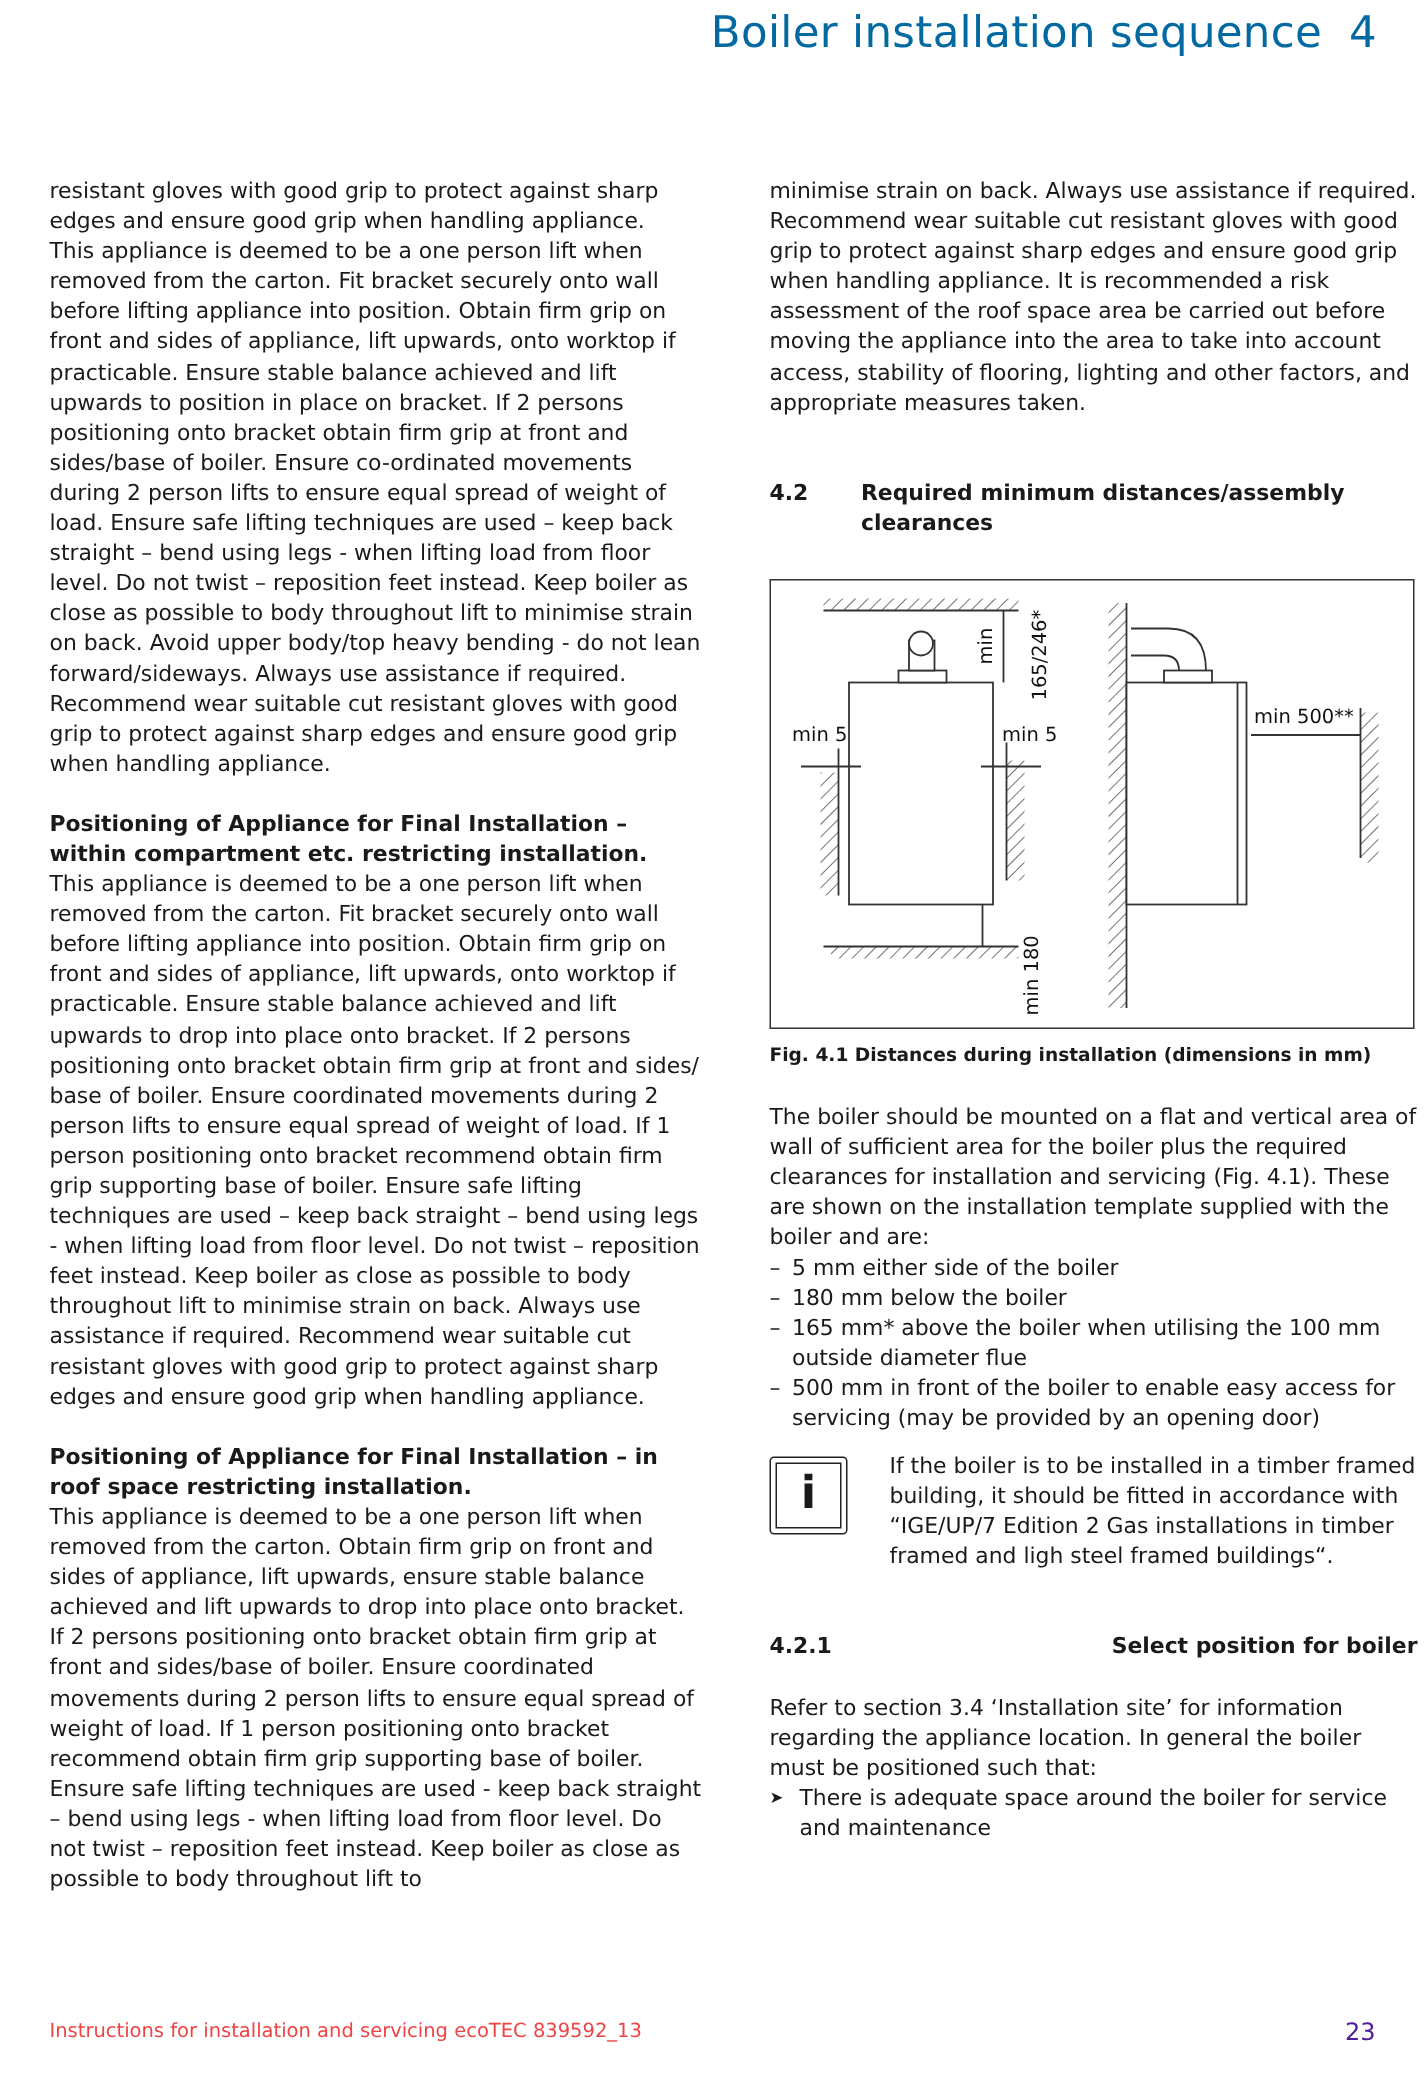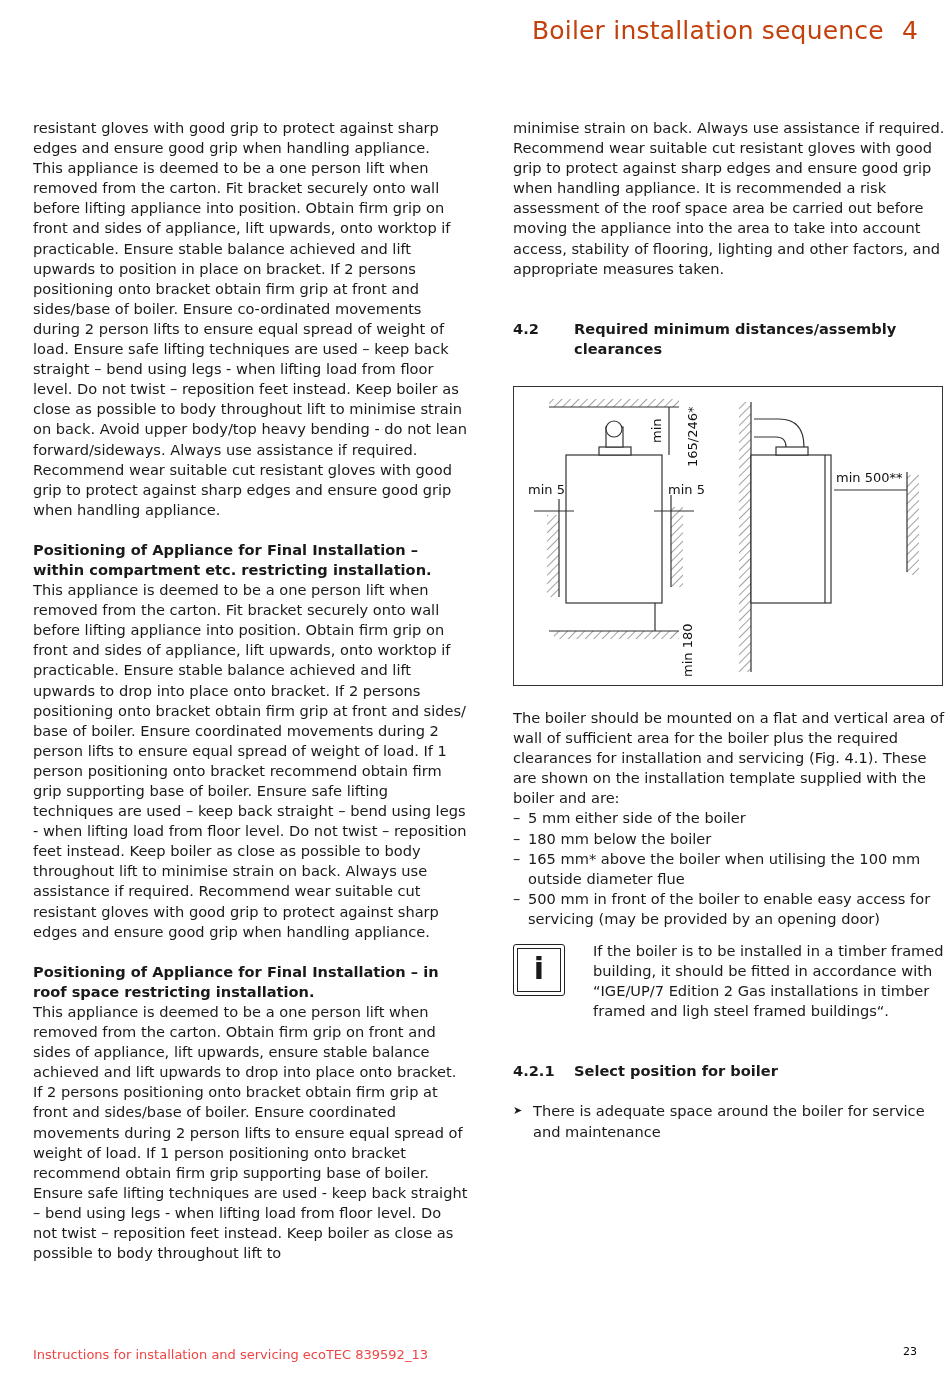--- a/index.html
+++ b/index.html
@@ -1,41 +1,41 @@
 <!DOCTYPE html>
 <html><head>
 <meta charset="utf-8">
 <style>
   html, body { margin: 0; padding: 0; background: #ffffff; }
   body { width: 950px; height: 1387px; position: relative; overflow: hidden;
          font-family: "DejaVu Sans", sans-serif; color: #1a1a1a; }
-  .header { position: absolute; right: 32px; top: 16px; font-size: 25px; color: #c2410c; letter-spacing: 0.2px; }
+  .header { position: absolute; right: 32px; top: 4px; font-size: 29px; color: #0369a1; letter-spacing: 0.2px; }
   .header .num { margin-left: 18px; }
   .col { position: absolute; top: 118px; font-size: 14.6px; line-height: 20.1px; }
   .left { left: 33px; width: 435px; }
   .right { left: 485px; width: 432px; margin-left: 28px; }
   p { margin: 0; }
   .b { font-weight: bold; }
   .gap { height: 20px; }
-  .h { font-weight: bold; display: flex; }
+  .h { font-weight: bold; display: flex; justify-content: space-between; }
   .h .n { width: 61px; flex: none; }
   .fig { position: relative; margin-top: 27px; width: 430px; height: 300px; border: 1.4px solid #333; box-sizing: border-box; }
   .fig svg { position: absolute; left: 0; top: 0; }
   .cap { font-weight: bold; font-size: 12.4px; margin-top: 7px; }
   ul.dash { list-style: none; padding: 0; margin: 0; }
   ul.dash li { position: relative; padding-left: 15px; }
   ul.dash li::before { content: "–"; position: absolute; left: 0; }
   .note { display: flex; margin-top: 12px; }
   .note .ic { width: 52px; height: 52px; margin-right: 28px; margin-top: 3px; flex: none; border: 1.5px solid #222; border-radius: 3px; box-sizing: border-box; padding: 3px; }
   .note .ic div { width: 100%; height: 100%; border: 1.5px solid #222; box-sizing: border-box; font-weight: bold; font-size: 30px; text-align: center; line-height: 40px; }
   .arrowlist { list-style: none; padding: 0; margin: 0; }
   .arrowlist li { position: relative; padding-left: 20px; }
   .arrowlist li::before { content: "➤"; position: absolute; left: 0; font-size: 11px; }
   .footer { position: absolute; top: 1347px; left: 33px; font-size: 13px; color: #ef4444; }
-  .pageno { position: absolute; top: 1345px; right: 33px; font-size: 11px; color: #000000; }
+  .pageno { position: absolute; top: 1345px; right: 33px; font-size: 16px; color: #4c1d95; }
 </style>
 </head>
 <body>
 
 <div class="header">
   <span>Boiler installation sequence</span><span class="num">4</span>
 </div>
 
 <div class="col left">
   <p>resistant gloves with good grip to protect against sharp edges and ensure good grip when handling appliance.</p>
@@ -102,20 +102,21 @@
       <g font-family="DejaVu Sans, sans-serif" font-size="13" fill="#111">
         <text x="14" y="107">min 5</text>
         <text x="154" y="107">min 5</text>
         <text x="322" y="95">min 500**</text>
         <text transform="translate(147,56) rotate(-90)">min</text>
         <text transform="translate(183,80) rotate(-90)">165/246*</text>
         <text transform="translate(178,290) rotate(-90)">min 180</text>
       </g>
     </svg>
   </div>
+  <p class="cap">Fig. 4.1 Distances during installation (dimensions in mm)</p>
 
   <div style="height:22px"></div>
   <p>The boiler should be mounted on a flat and vertical area of wall of sufficient area for the boiler plus the required clearances for installation and servicing (Fig. 4.1). These are shown on the installation template supplied with the boiler and are:</p>
   <ul class="dash">
     <li>5 mm either side of the boiler</li>
     <li>180 mm below the boiler</li>
     <li>165 mm* above the boiler when utilising the 100 mm outside diameter flue</li>
     <li>500 mm in front of the boiler to enable easy access for servicing (may be provided by an opening door)</li>
   </ul>
 
@@ -125,19 +126,20 @@
       </div>
     <p>If the boiler is to be installed in a timber framed building, it should be fitted in accordance with “IGE/UP/7 Edition 2 Gas installations in timber framed and ligh steel framed buildings“.</p>
   </div>
 
   <div style="height:40px"></div>
   <div class="h">
     <span class="n">4.2.1</span>
     <span>Select position for boiler</span>
   </div>
   <div style="height:20px"></div>
+  <p>Refer to section 3.4 ‘Installation site’ for information regarding the appliance location. In general the boiler must be positioned such that:</p>
   <ul class="arrowlist">
     <li>There is adequate space around the boiler for service and maintenance</li>
   </ul>
 </div>
 
 <div class="footer">Instructions for installation and servicing ecoTEC 839592_13</div>
 <div class="pageno">23</div>
 
 </body></html>

